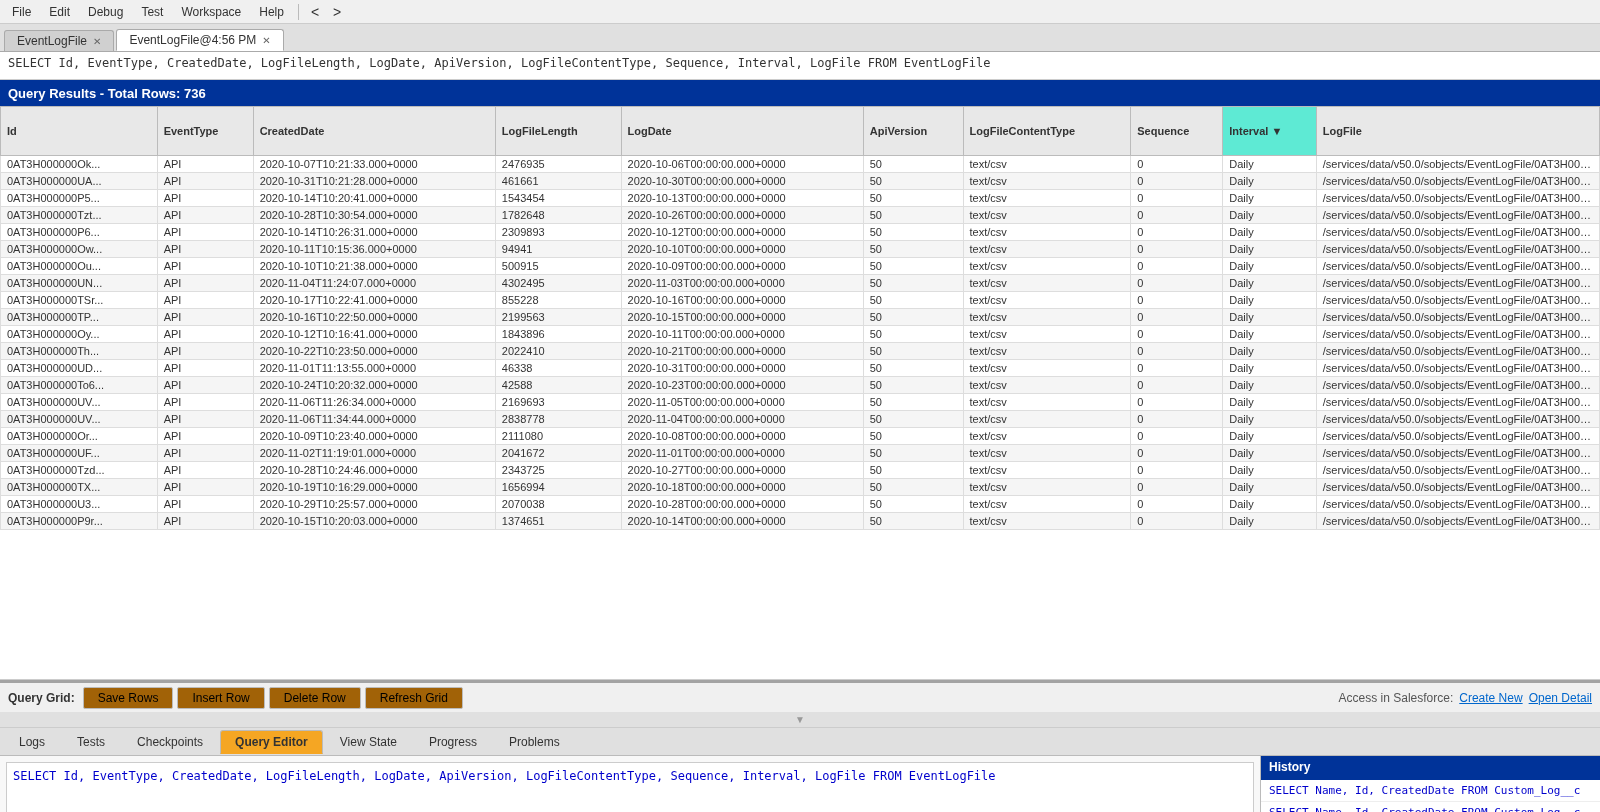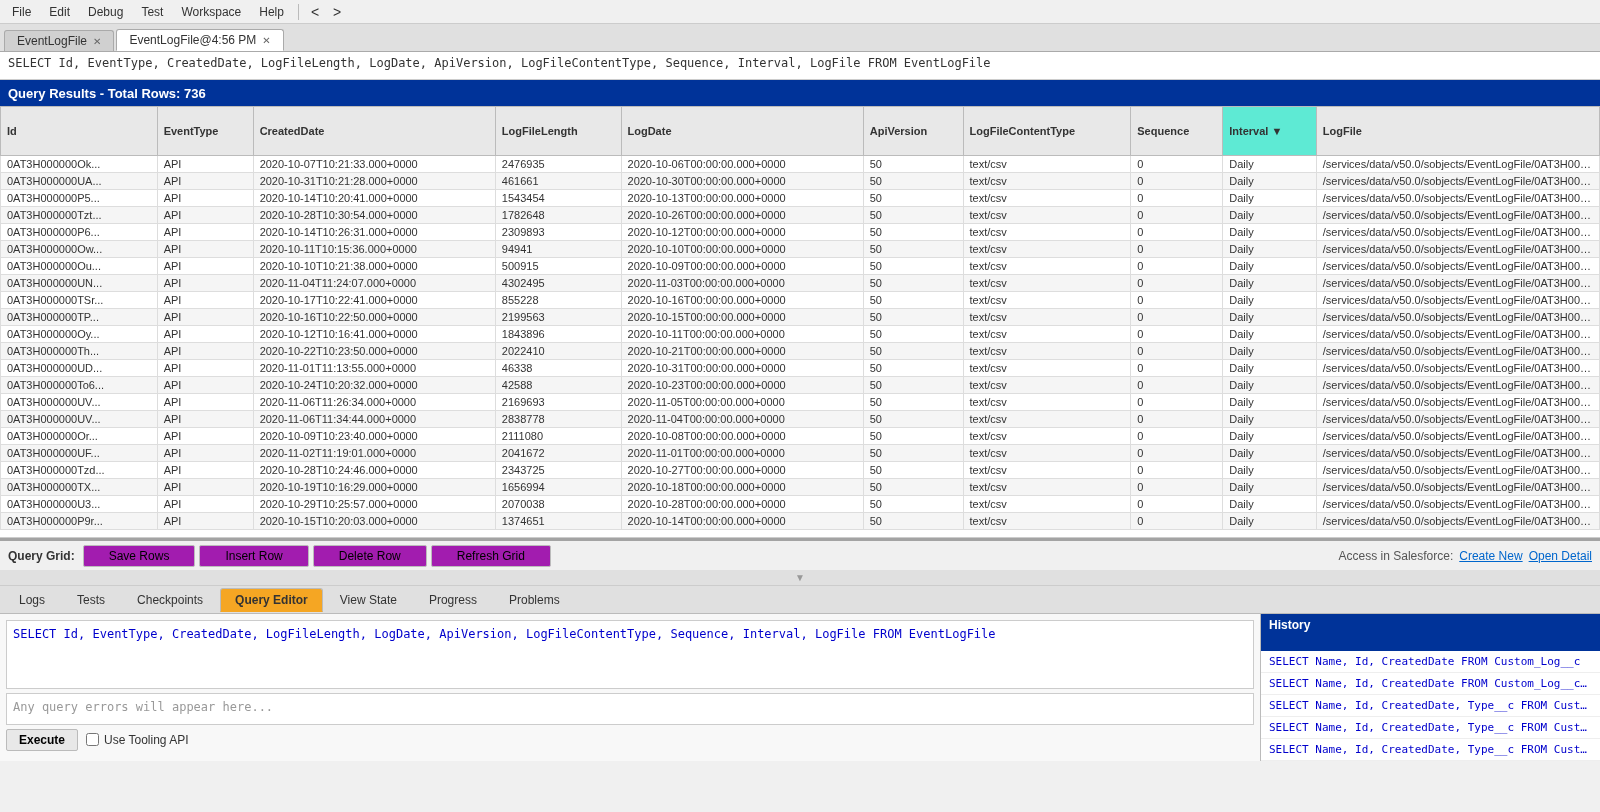--- a/index.html
+++ b/index.html
@@ -30,21 +30,21 @@
     .tab-close { font-size: 10px; color: #666; cursor: pointer; }
 
     
     .sql-bar {
       background: #fff; border-bottom: 1px solid #ccc; padding: 4px 8px;
       font-family: monospace; font-size: 12px; color: #333; height: 28px;
       white-space: nowrap; overflow: hidden;
     }
 
     
-    .results-panel { display: flex; flex-direction: column; height: 490px; background: #fff; }
+    .results-panel { display: flex; flex-direction: column; height: 632px; background: #fff; }
     .results-header {
       background: #003399; color: #fff; padding: 4px 8px; font-size: 13px; font-weight: bold;
       height: 26px; display: flex; align-items: center;
     }
 
     
     .data-grid-wrapper { flex: 1; overflow: auto; border-bottom: 1px solid #ccc; }
     .data-grid { width: 100%; border-collapse: collapse; font-size: 11px; }
     .data-grid thead th {
       background: #e8e8e8; border: 1px solid #bbb; padding: 18px 6px;
@@ -56,21 +56,21 @@
     .data-grid tbody tr:nth-child(even) { background: #f5f5f5; }
     .data-grid tbody td { border: 1px solid #ddd; padding: 2px 6px; white-space: nowrap; overflow: hidden; max-width: 200px; text-overflow: ellipsis; }
 
     
     .grid-toolbar {
       display: flex; align-items: center; background: #f0f0f0; border-top: 3px solid #a3a3a3;
       padding: 4px 8px; height: 32px; gap: 4px;
     }
     .grid-toolbar-label { font-size: 12px; font-weight: bold; margin-right: 4px; }
     .toolbar-btn {
-      padding: 3px 25px; font-size: 12px; border: 1px solid #bbb; background: #a21caf;
+      padding: 3px 14px; font-size: 12px; border: 1px solid #bbb; background: #a16207;
       cursor: pointer; border-radius: 2px;
     }
     .access-section { margin-left: auto; display: flex; align-items: flex-start; gap: 6px; }
     .access-label { font-size: 12px; color: #555; }
     .access-link { font-size: 12px; color: #0066cc; cursor: pointer; text-decoration: underline; }
 
     
     .bottom-panel { display: flex; flex-direction: column; background: #f8f8f8; border-top: 1px solid #ccc; flex: 1; }
     .bottom-tabs {
       display: flex; align-items: center; background: #e0e0e0; border-bottom: 1px solid #bbb;
@@ -102,21 +102,21 @@
       padding: 3px 12px; font-size: 12px; border: 1px solid #bbb; background: #e8e8e8;
       cursor: pointer; border-radius: 2px; font-weight: bold;
     }
     .tooling-check { display: flex; align-items: flex-start; gap: 5px; font-size: 12px; }
 
     
     .history-panel {
       width: 340px; border-left: 1px solid #bbb; background: #fff; display: flex; flex-direction: column;
     }
     .history-header {
-      background: #003399; color: #fff; padding: 4px 8px; font-size: 12px; font-weight: bold; height: 37px;
+      background: #003399; color: #fff; padding: 4px 8px; font-size: 12px; font-weight: bold; height: 24px;
     }
     .history-section-label { padding: 4px 8px; font-size: 11px; font-weight: bold; color: #555; background: #f0f0f0; border-bottom: 1px solid #ddd; }
     .history-item { padding: 4px 8px; font-size: 11px; font-family: monospace; border-bottom: 1px solid #eee; cursor: pointer; color: #0000cc; white-space: nowrap; overflow: hidden; text-overflow: ellipsis; }
 
     
     .scroll-indicator { text-align: center; padding: 2px; background: #e0e0e0; font-size: 10px; color: #999; }
   </style>
 </head>
 <body>
 

